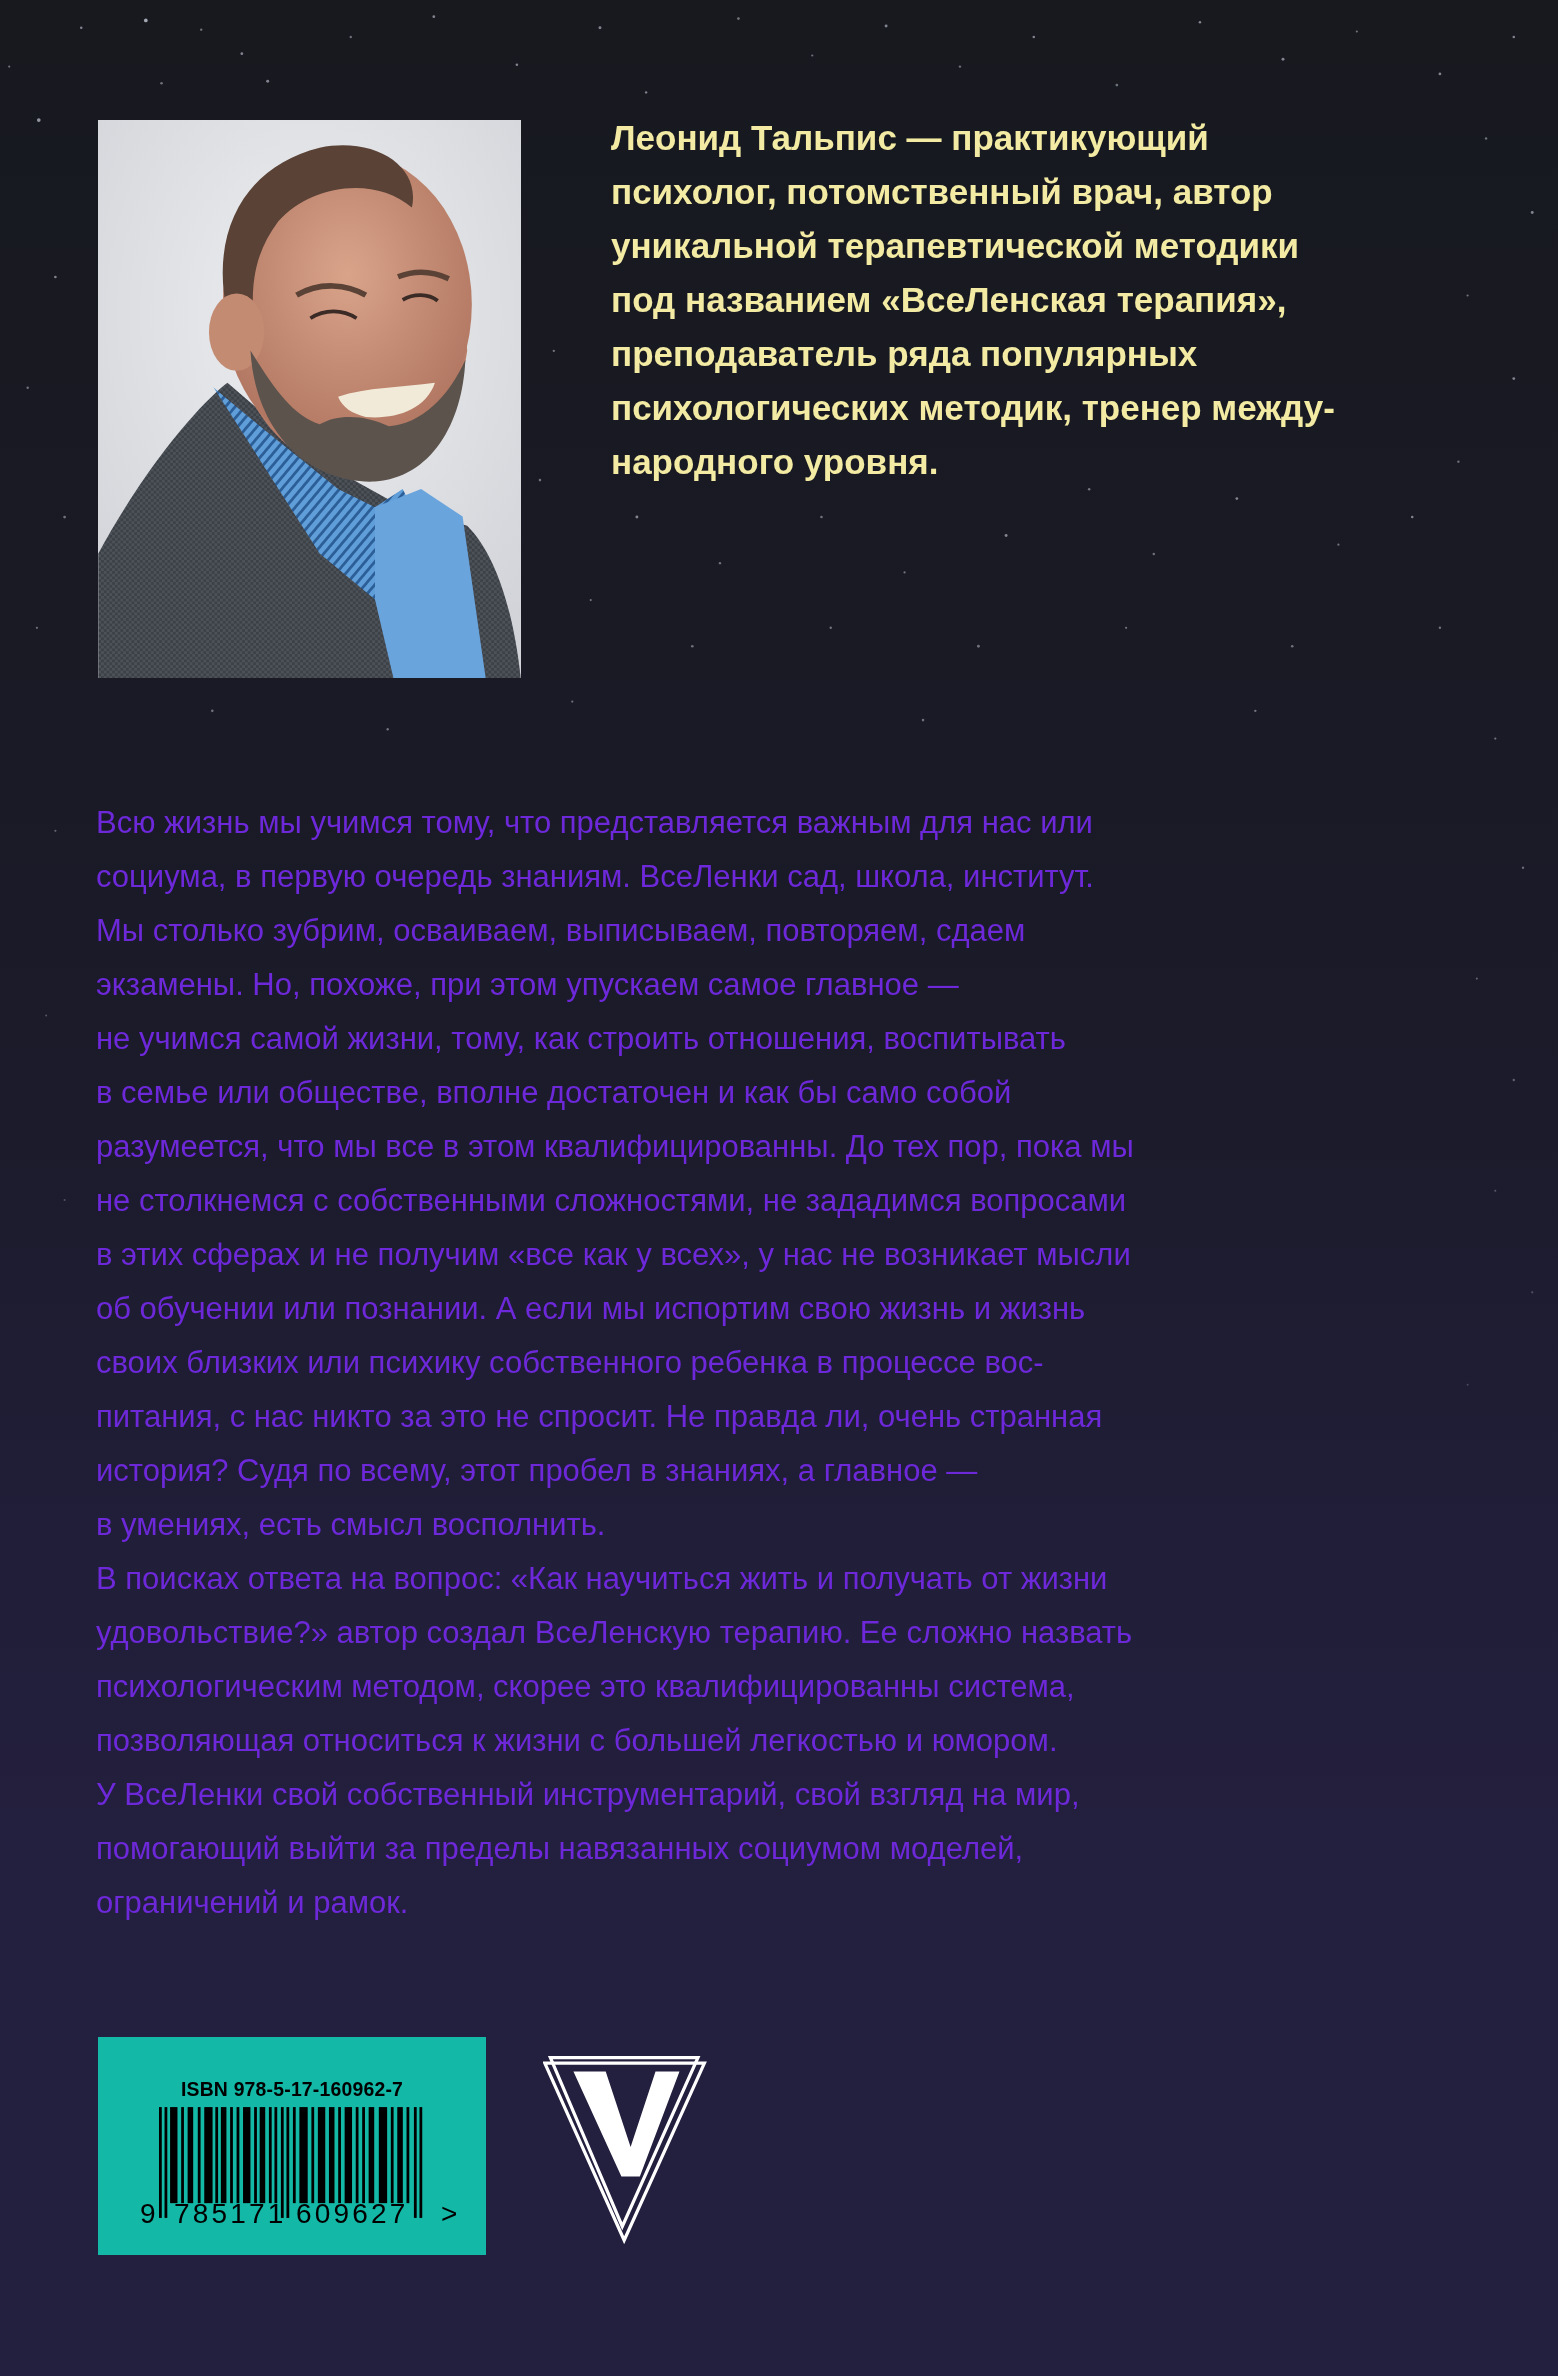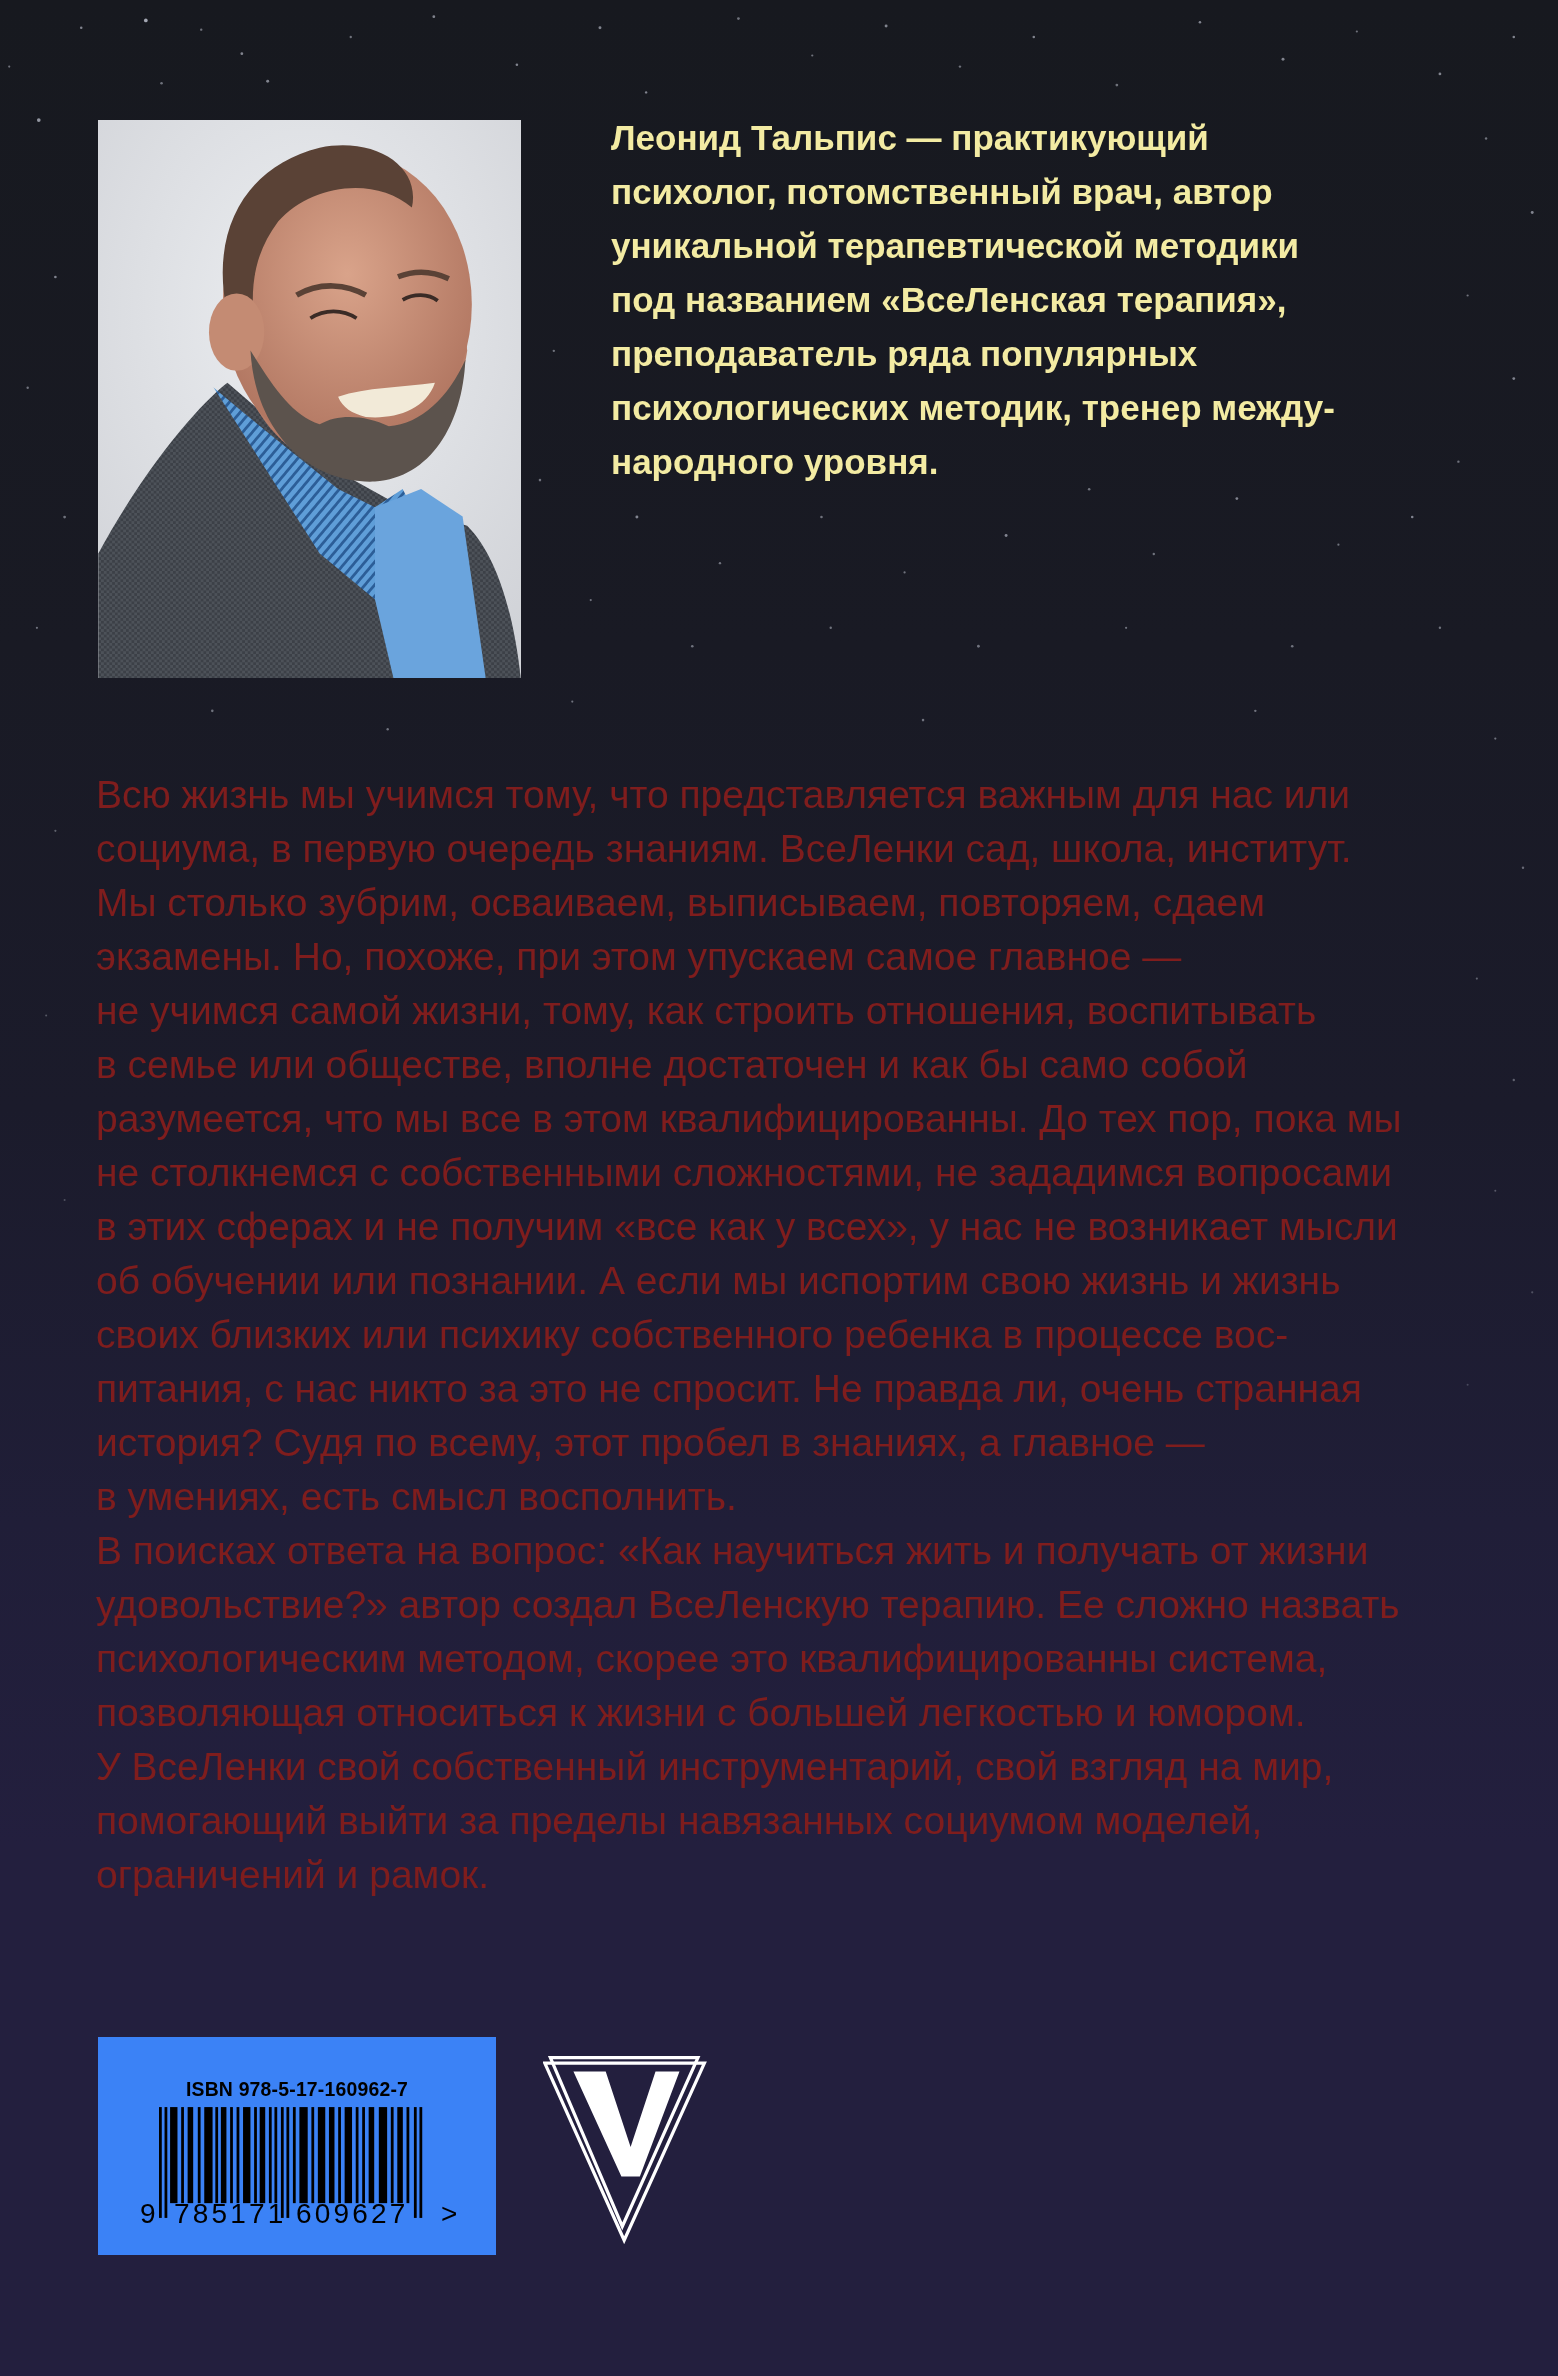--- a/index.html
+++ b/index.html
@@ -48,34 +48,33 @@
     line-height: 54px;
     margin-left: 42px;
   }
   .line {
     display: block;
     white-space: nowrap;
   }
   .body-text {
     position: absolute;
     left: 96px;
-    top: 768px;
+    top: 796px;
     width: 1347px;
-    color: #7f1d1d;
-    font-size: 39px;
+    color: #6d28d9;
+    font-size: 31px;
     line-height: 54px;
   }
   .barcode-box {
     position: absolute;
     left: 98px;
     top: 2037px;
     width: 388px;
     height: 218px;
-    background: #3b82f6;
-    padding-left: 10px;
+    background: #14b8a6;
   }
   .isbn-label {
     position: absolute;
     left: 0;
     width: 100%;
     top: 41px;
     text-align: center;
     font-weight: bold;
     font-size: 19.4px;
     color: #000;

